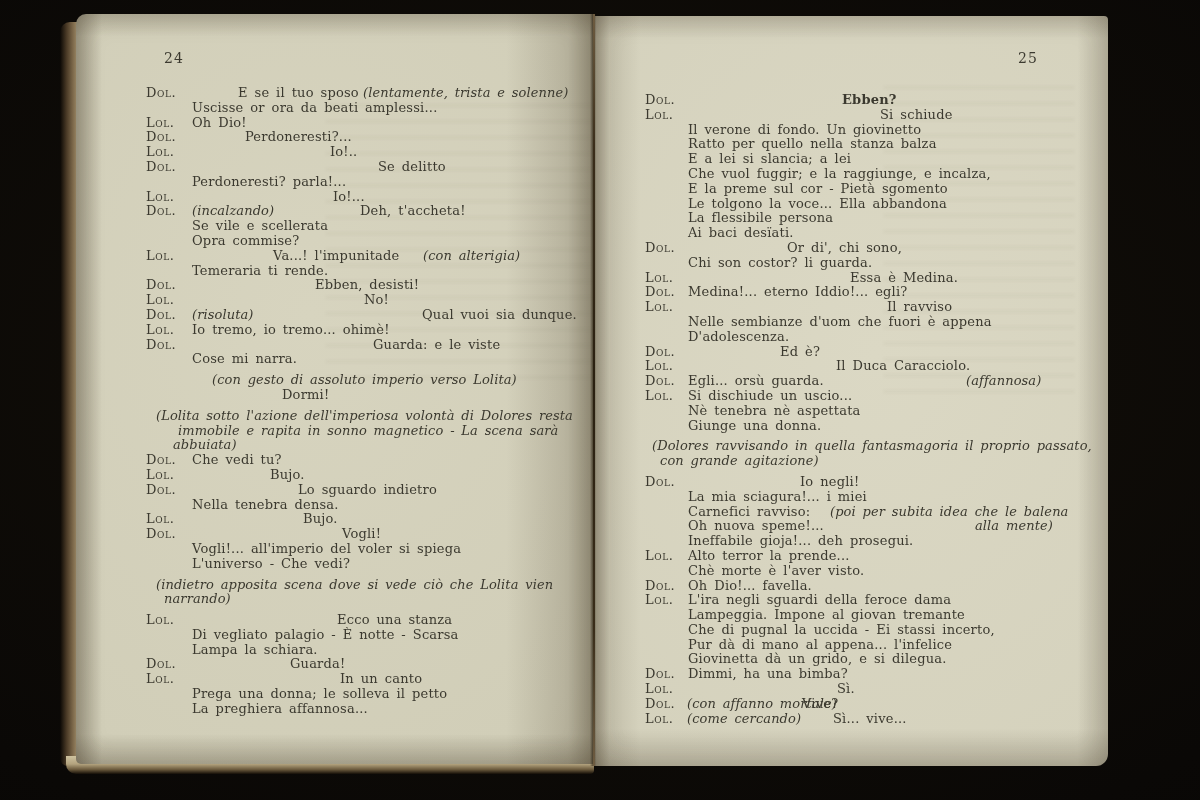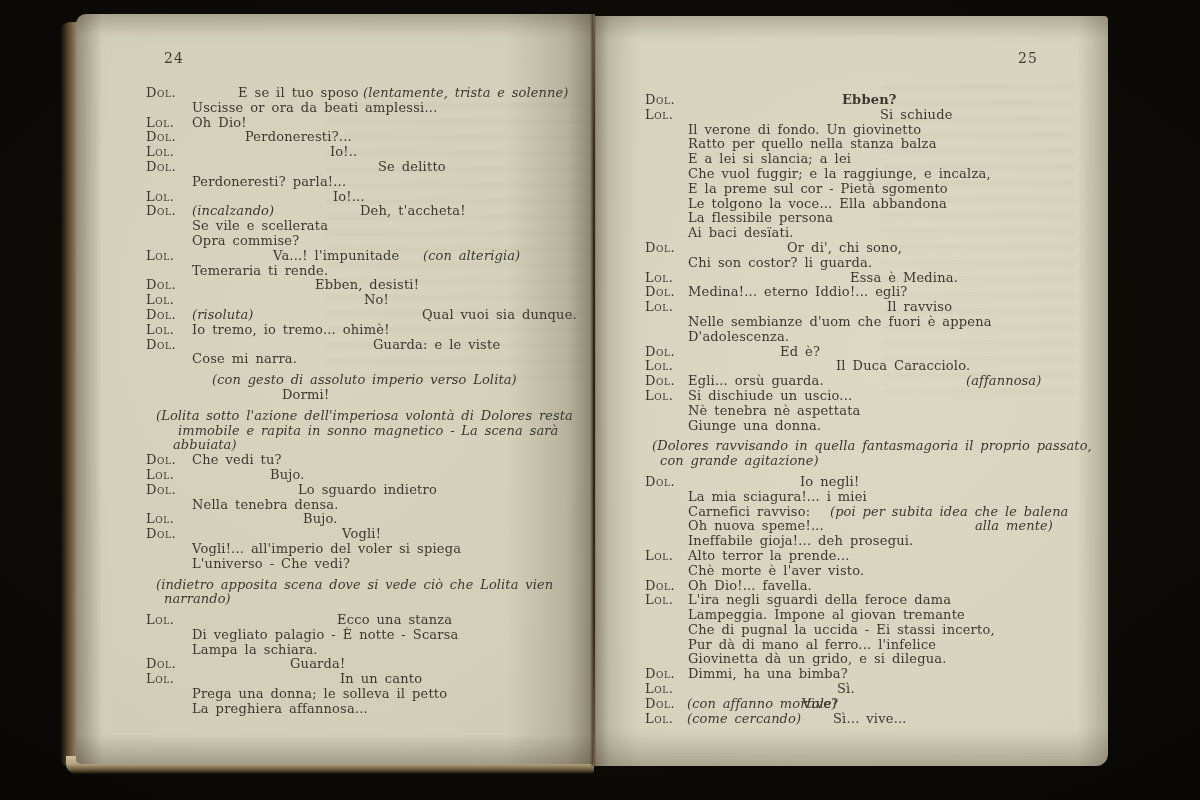--- a/index.html
+++ b/index.html
@@ -358,21 +358,21 @@
           <span class="speaker">Lol.</span>
           <span class="part" style="left: 43px;">L'ira negli sguardi della feroce dama</span>
         </div>
         <div class="line">
           <span class="part" style="left: 43px;">Lampeggia. Impone al giovan tremante</span>
         </div>
         <div class="line">
           <span class="part" style="left: 43px;">Che di pugnal la uccida - Ei stassi incerto,</span>
         </div>
         <div class="line">
-          <span class="part" style="left: 43px;">Pur dà di mano al ferro... l'infelice</span>
+          <span class="part" style="left: 43px;">Pur dà di mano al appena... l'infelice</span>
         </div>
         <div class="line">
           <span class="part" style="left: 43px;">Giovinetta dà un grido, e si dilegua.</span>
         </div>
         <div class="line">
           <span class="speaker">Dol.</span>
           <span class="part" style="left: 43px;">Dimmi, ha una bimba?</span>
         </div>
         <div class="line">
           <span class="speaker">Lol.</span>

